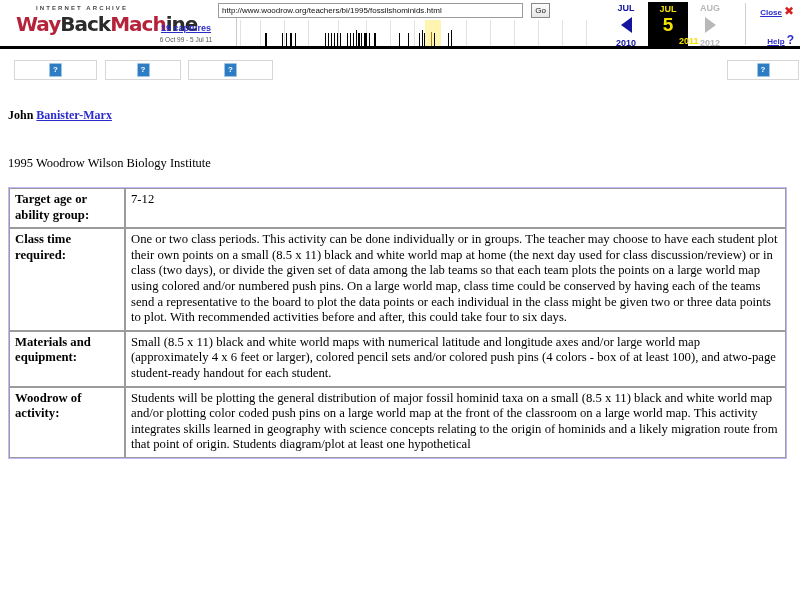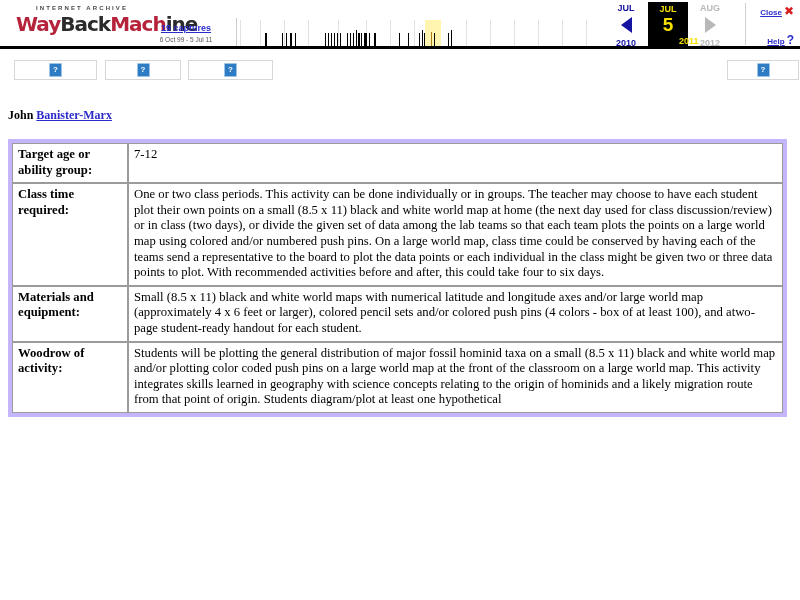--- a/index.html
+++ b/index.html
@@ -299,21 +299,21 @@
     font-size: 12.5px;
     margin: 33px 0 0 0;
   }
 
   
   #info-table {
     margin-top: 16px;
     width: 779px;
     border-collapse: separate;
     border-spacing: 0;
-    border: 4px solid #c4b5fd;
+    border: 1px solid #c4b5fd;
     background: #fff;
     table-layout: fixed;
   }
   #info-table td {
     border: 1px solid #9b9b9b;
     padding: 3px 5px 4px 5px;
     vertical-align: top;
     font-family: "Liberation Serif", "DejaVu Serif", serif;
     font-size: 12.7px;
     line-height: 15.6px;
@@ -332,20 +332,24 @@
     <div id="wb-logo-top">INTERNET ARCHIVE</div>
     <div id="wb-logo-main"><span class="wb-way">Way</span><span class="wb-back">Back</span><span class="wb-mach">Mach</span><span class="wb-ine">ine</span></div>
   </div>
 
   <div id="wb-captures">
     <span id="wb-captures-count">19 captures</span>
     <span id="wb-captures-range">6 Oct 99 - 5 Jul 11</span>
   </div>
   <div id="wb-captures-divider"></div>
 
+  <div id="wb-urlrow">
+    <input id="wb-url" type="text" value="http://www.woodrow.org/teachers/bi/1995/fossilshominids.html" style="">
+    <button id="wb-go">Go</button>
+  </div>
 
   <div id="wb-timeline">
       <div class="wb-yeartick" style="left: 2px;"></div>
       <div class="wb-yeartick" style="left: 22px;"></div>
       <div class="wb-yeartick" style="left: 46px;"></div>
       <div class="wb-yeartick" style="left: 70px;"></div>
       <div class="wb-yeartick" style="left: 100px;"></div>
       <div class="wb-yeartick" style="left: 128px;"></div>
       <div class="wb-yeartick" style="left: 152px;"></div>
       <div class="wb-yeartick" style="left: 176px;"></div>
@@ -429,20 +433,21 @@
         <div class="broken-glyph">?</div>
       </div>
       <div class="broken-img" style="left: 719px; width: 72px;">
         <div class="broken-glyph">?</div>
       </div>
     </div>
 
 
   <p id="byline"><span>John</span> <a href="#">Banister-Marx</a></p>
 
+  <p id="institute">1995 Woodrow Wilson Biology Institute</p>
 
   <table id="info-table">
     <tbody>
         <tr>
           <td class="lbl">Target age or ability group:</td>
           <td class="val">7-12</td>
         </tr>
         <tr>
           <td class="lbl">Class time required:</td>
           <td class="val">One or two class periods. This activity can be done individually or in groups. The teacher may choose to have each student plot their own points on a small (8.5 x 11) black and white world map at home (the next day used for class discussion/review) or in class (two days), or divide the given set of data among the lab teams so that each team plots the points on a large world map using colored and/or numbered push pins. On a large world map, class time could be conserved by having each of the teams send a representative to the board to plot the data points or each individual in the class might be given two or three data points to plot. With recommended activities before and after, this could take four to six days.</td>

